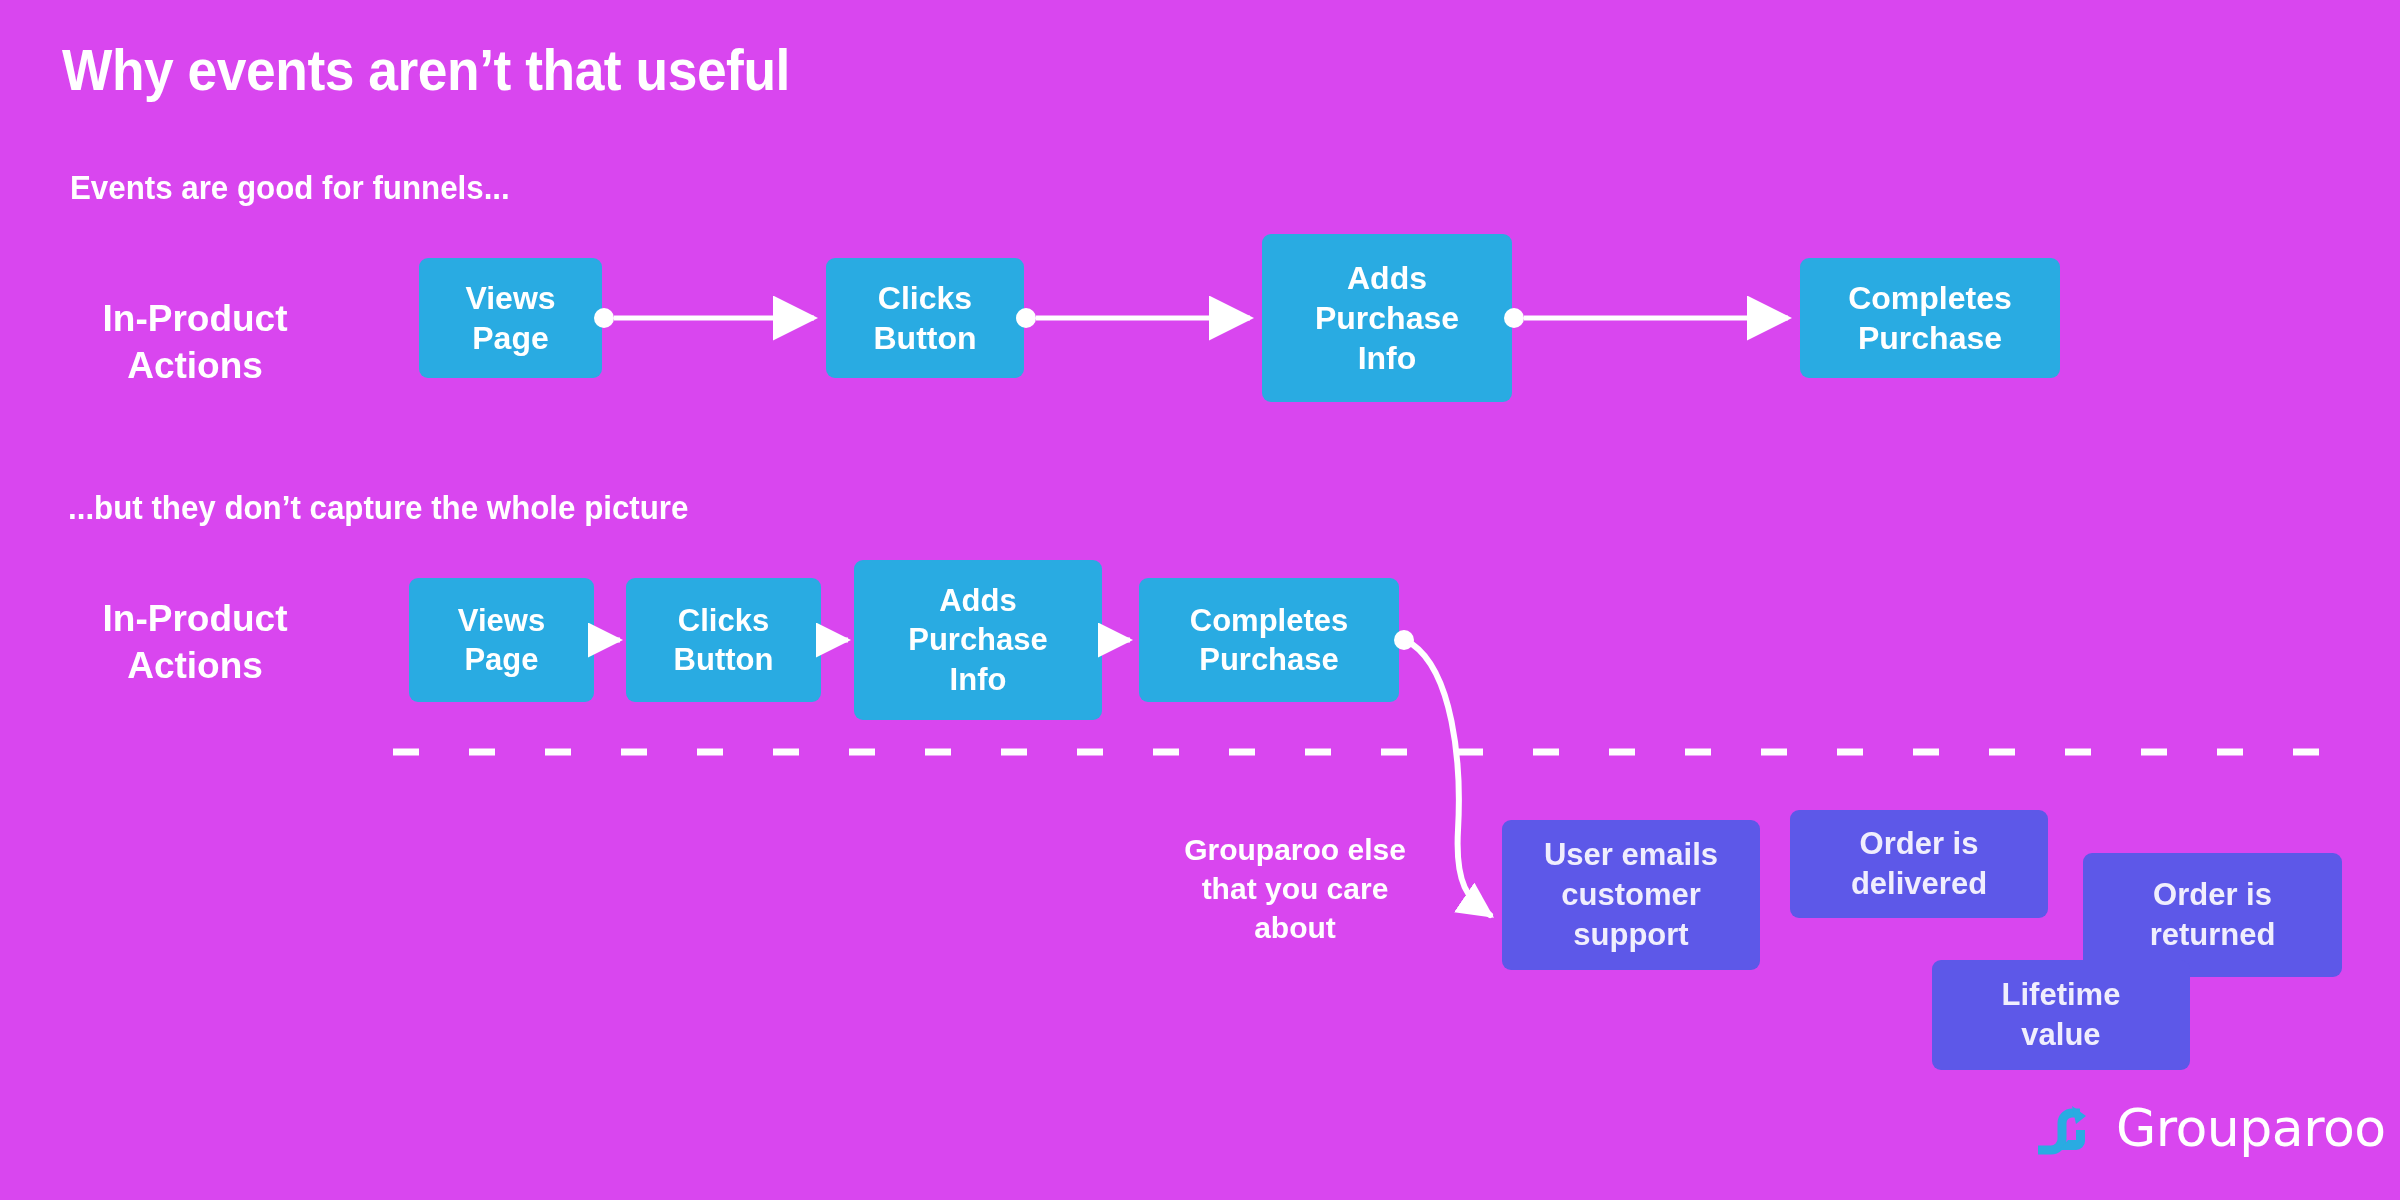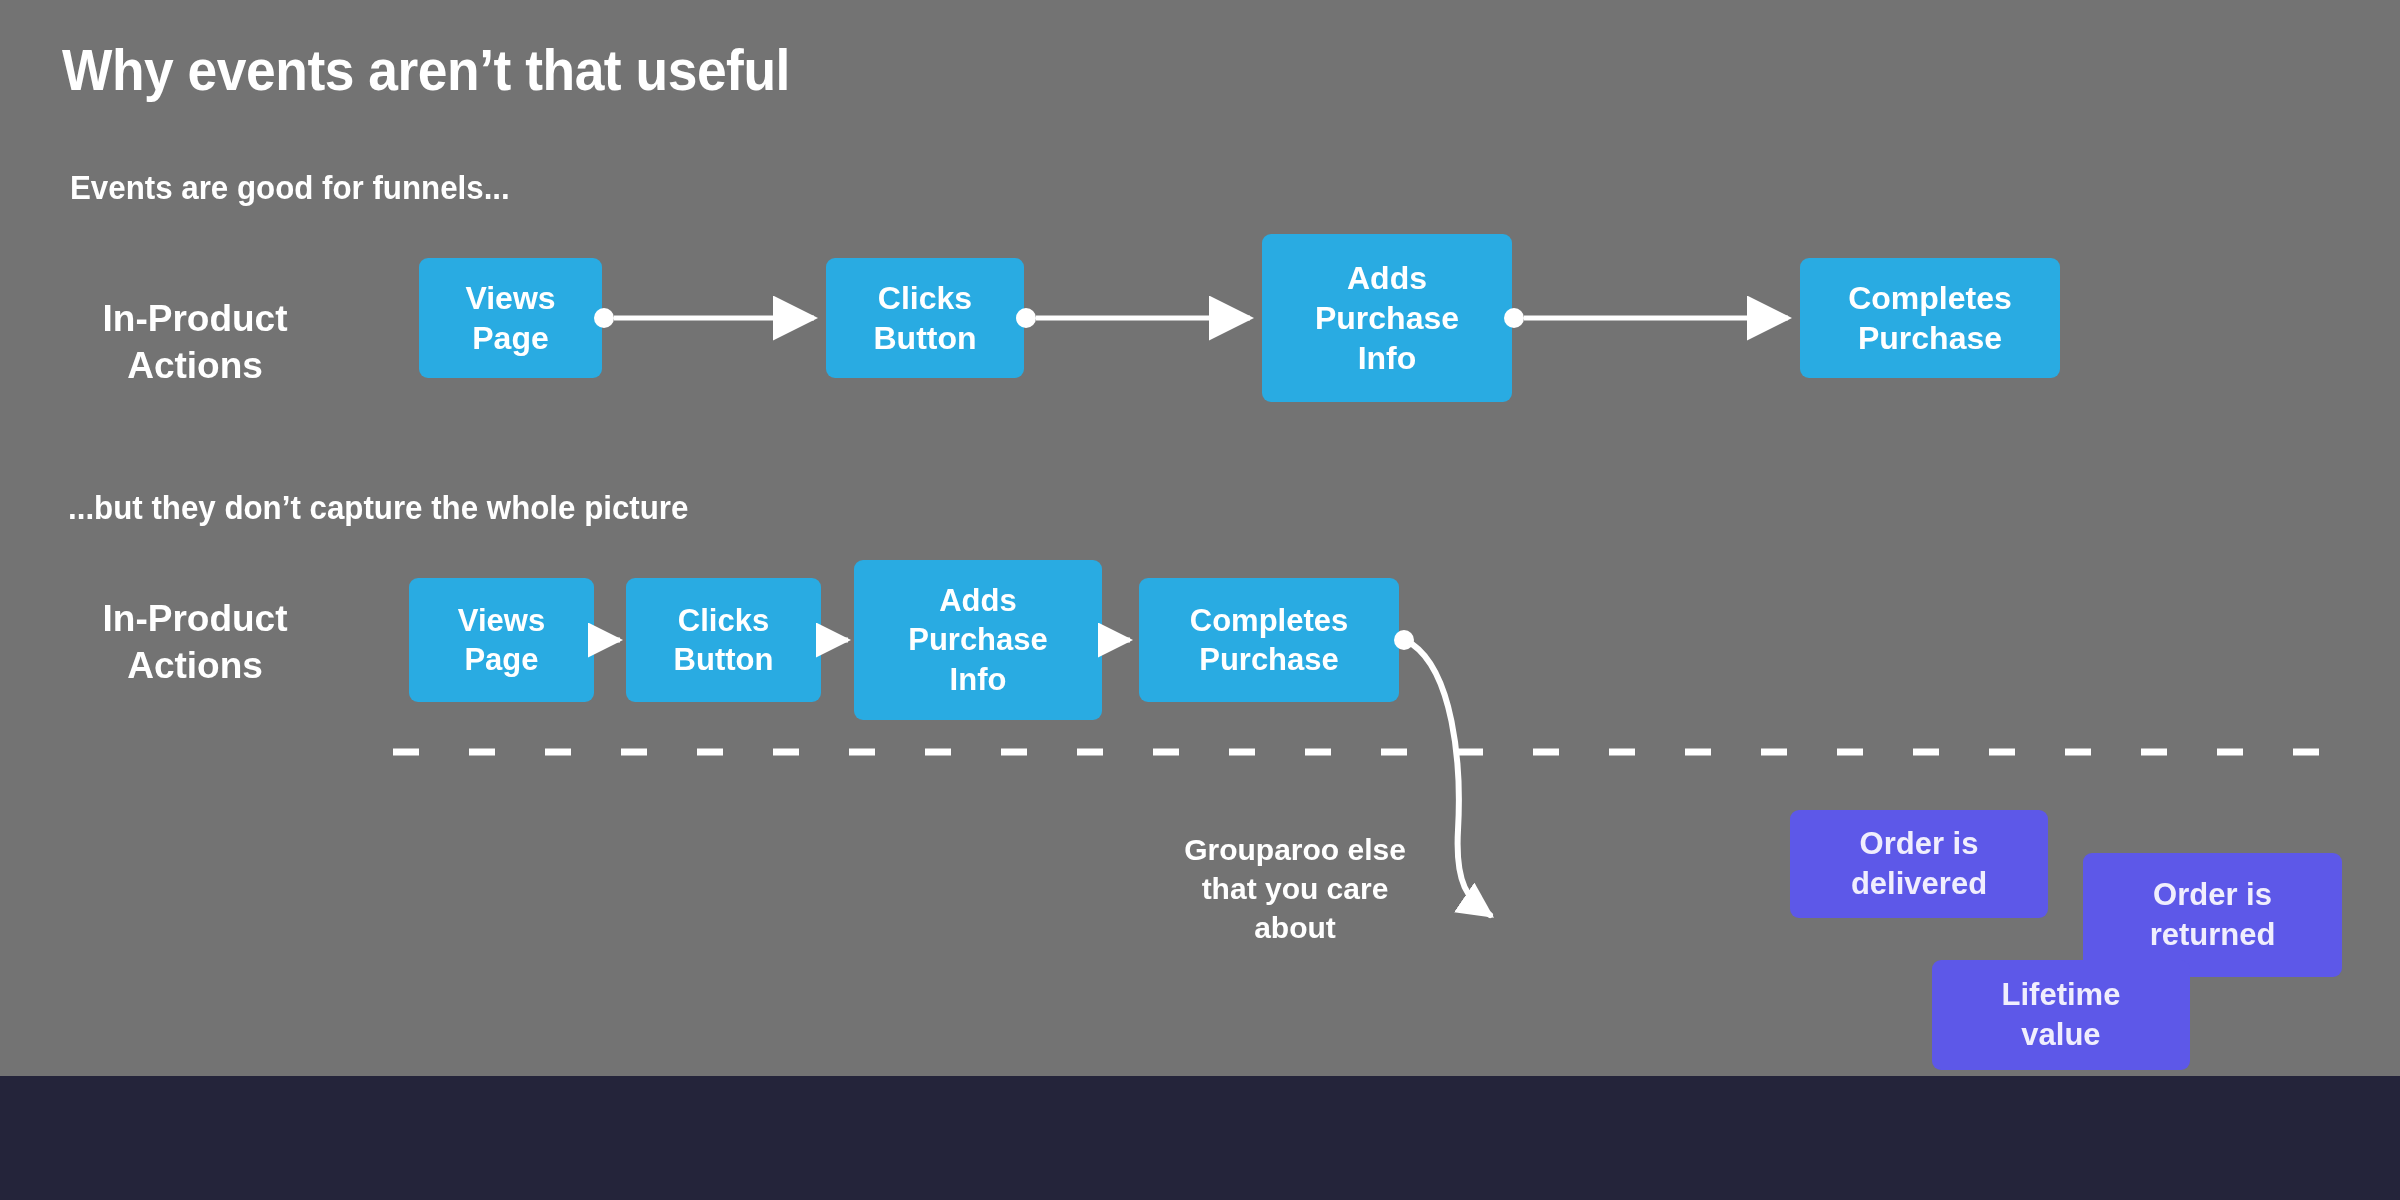--- a/index.html
+++ b/index.html
@@ -3,22 +3,22 @@
 <meta charset="utf-8">
 <style>
   html, body {
     margin: 0;
     padding: 0;
     background: #24243a;
   }
   #slide {
     position: relative;
     width: 2400px;
-    height: 1076px;
-    background: #737373;
+    height: 1200px;
+    background: #d946ef;
     overflow: hidden;
     font-family: "Liberation Sans", sans-serif;
     text-decoration: underline;
     -webkit-font-smoothing: antialiased;
   }
 
   
   .title {
     position: absolute;
     left: 62px;
@@ -171,20 +171,23 @@
   <div class="node blue" id="n2-adds">Adds
 Purchase
 Info</div>
   <div class="node blue" id="n2-completes">Completes
 Purchase</div>
 
   <div id="callout">Grouparoo else
 that you care
 about</div>
 
+  <div class="node purple" id="p-support">User emails
+customer
+support</div>
   <div class="node purple" id="p-delivered">Order is
 delivered</div>
   <div class="node purple" id="p-returned">Order is
 returned</div>
   <div class="node purple" id="p-lifetime">Lifetime
 value</div>
 
   <svg id="overlay" viewBox="0 0 2400 1200">
     <defs>
       <marker id="arrowBig" markerWidth="9" markerHeight="9" refX="8.2" refY="4.5" orient="auto" markerUnits="strokeWidth">

